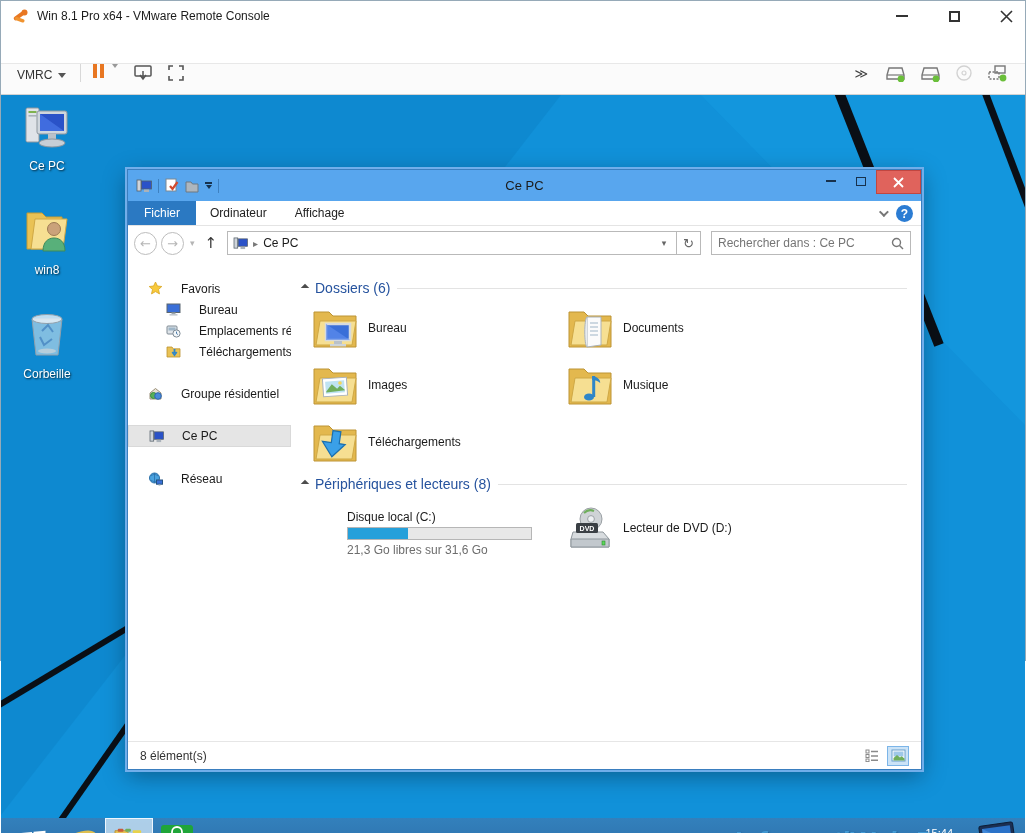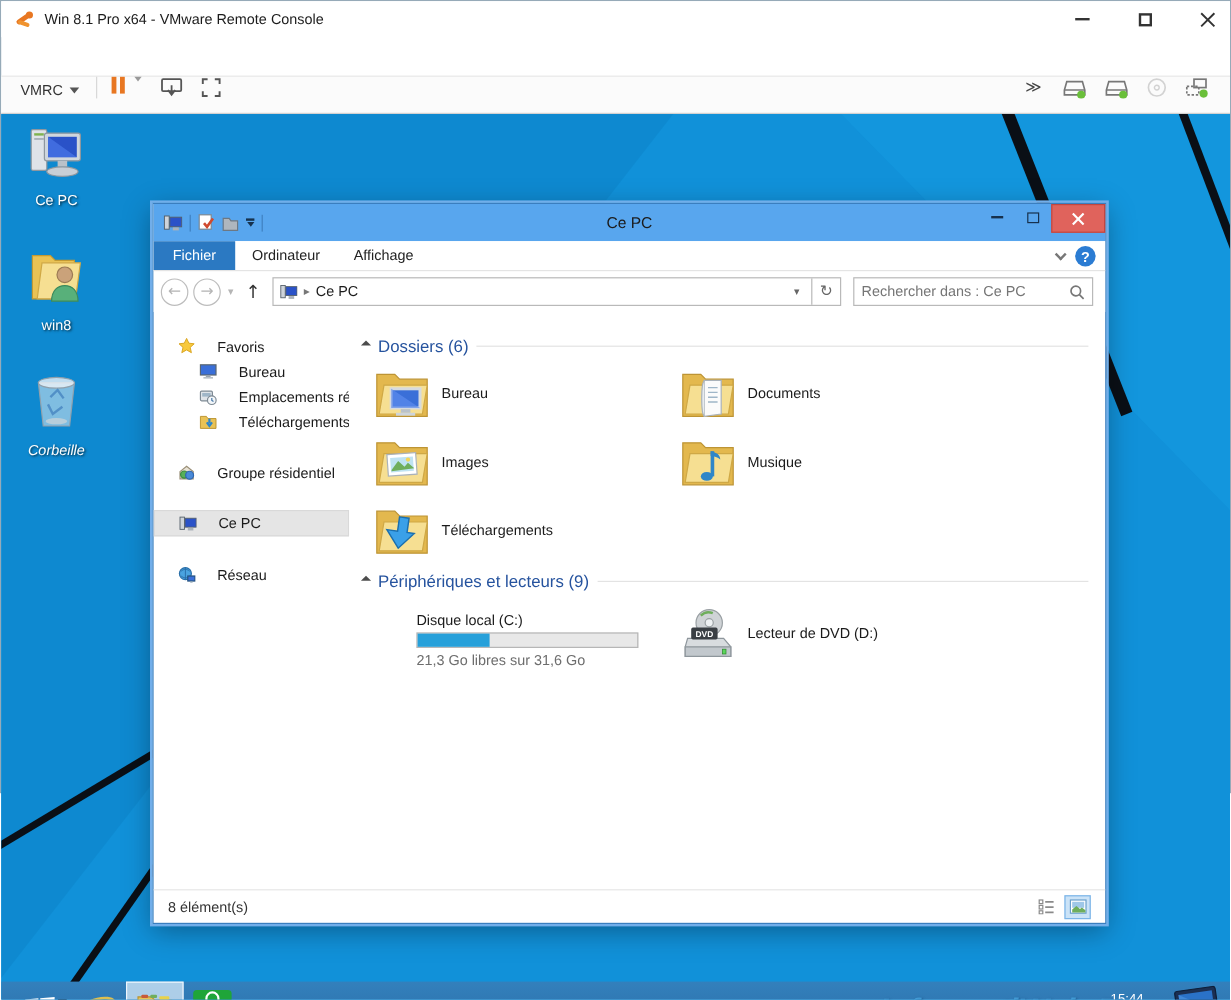--- a/index.html
+++ b/index.html
@@ -212,21 +212,21 @@
     <div class="desk-icon" style="left:0px; top:112px;">
       <svg width="52" height="50" viewBox="0 0 52 50">
         <path d="M6 6 h15 l4 4 h16 v32 H6 z" fill="#e9c255" stroke="#c39a33"></path>
         <path d="M10 42 L14 12 h32 l-4 30 z" fill="#f6df92" stroke="#cfa845"></path>
         <circle cx="33" cy="22" r="6.5" fill="#caa27a" stroke="#9c7a54"></circle>
         <path d="M22 44 c0-9 5-13 11-13 s11 4 11 13 z" fill="#58b07a" stroke="#3c8a5c"></path>
       </svg>
       <span class="lbl">win8</span>
     </div>
 
-    <div class="desk-icon" style="left:0px; top:216px;font-style:italic;">
+    <div class="desk-icon" style="left:0px; top:216px;">
       <svg width="46" height="50" viewBox="0 0 46 50">
         <path d="M8 8 L12 44 h22 L38 8 z" fill="#dde7ee" fill-opacity=".55" stroke="#90a0ac"></path>
         <ellipse cx="23" cy="8" rx="15" ry="4.5" fill="#eef3f7" fill-opacity=".8" stroke="#90a0ac"></ellipse>
         <ellipse cx="23" cy="40" rx="9" ry="2.6" fill="#c6d2da" fill-opacity=".8"></ellipse>
         <path d="M18 20 l6-6 5 7 M28 28 l-8 6 -4-8" fill="none" stroke="#3a78b8" stroke-width="2" opacity=".65"></path>
       </svg>
       <span class="lbl">Corbeille</span>
     </div>
 
     <div class="explorer">
@@ -430,21 +430,21 @@
                 <path d="M4 38 L8 14 h36 l-4 24 z" fill="#f6df92" stroke="#cfa845"></path>
                 <path d="M19 10 h8 v12 h6 L21.5 36 L10 22 h9 z" fill="#3aa0e8" stroke="#1b6fae" stroke-width="1.2" transform="rotate(8 22 24)"></path>
               </svg>
               <span class="tile-label">Téléchargements</span>
             </div>
 
           </div>
 
           <div class="sec-head">
             <div class="sec-tri"></div>
-            <span class="sec-title">Périphériques et lecteurs (9)</span>
+            <span class="sec-title">Périphériques et lecteurs (8)</span>
             <div class="sec-rule"></div>
           </div>
 
           <div class="dev-grid">
 
             <div class="tile" style="height:56px;flex-direction:column;">
               <svg width="46" height="44" viewBox="0 0 46 44">
                 <path d="M6 24 h30 l6 8 v8 H4 v-8 z" fill="#d8dcdf" stroke="#8e969c"></path>
                 <path d="M4 32 h38 v8 H4 z" fill="#c2c8cd" stroke="#8e969c"></path>
                 <ellipse cx="23" cy="32" rx="19" ry="4" fill="#e8ebee"></ellipse>

